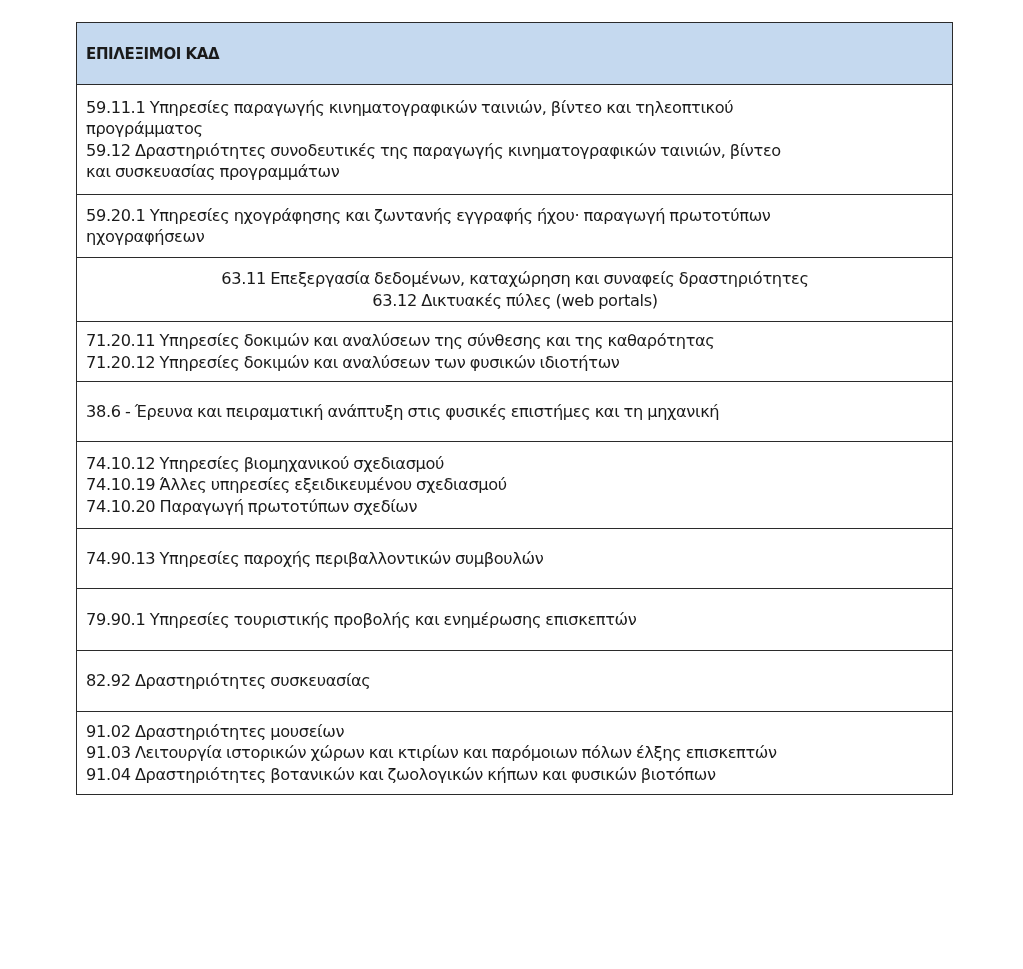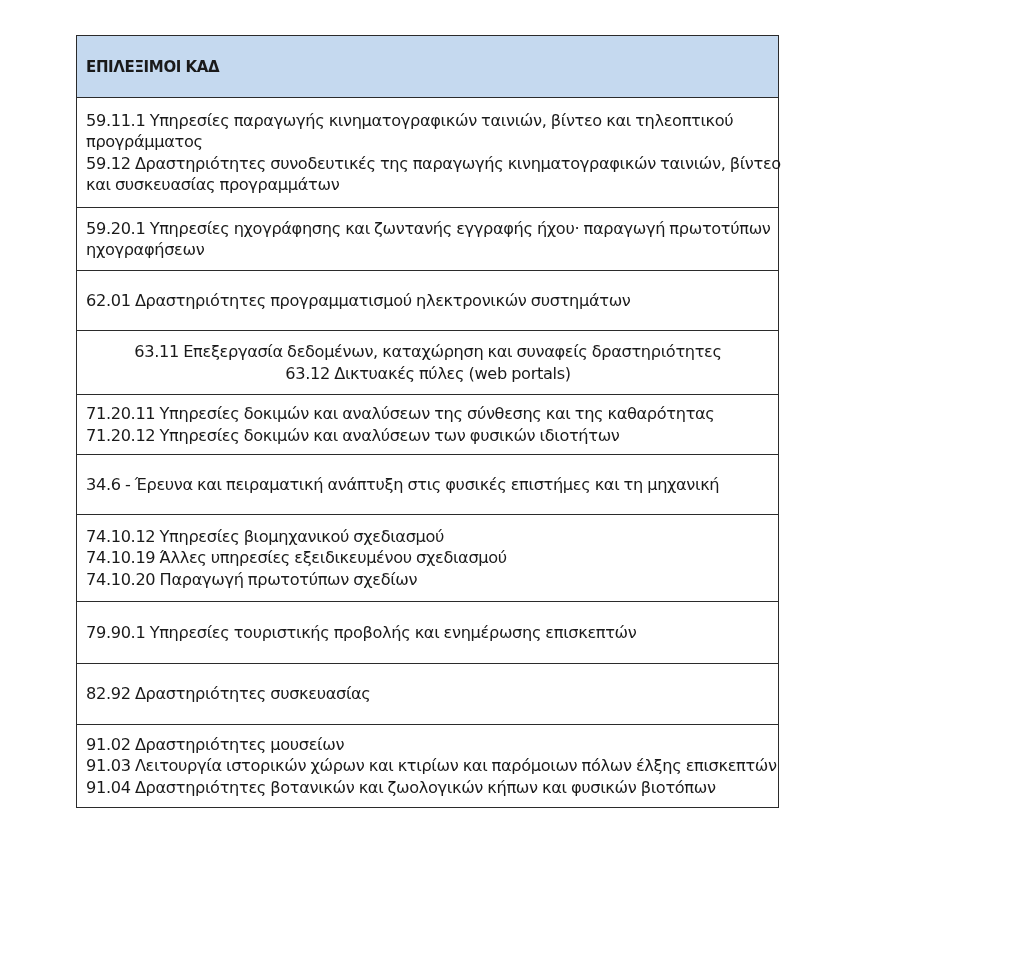--- a/index.html
+++ b/index.html
@@ -11,22 +11,22 @@
     width: 1023px;
     height: 969px;
     position: relative;
     overflow: hidden;
     font-family: "DejaVu Sans", sans-serif;
     color: #1a1a1a;
   }
   .kad-table {
     position: absolute;
     left: 76px;
-    top: 35px;
-    width: 703px;
+    top: 22px;
+    width: 877px;
     border-collapse: collapse;
     table-layout: fixed;
   }
   .kad-table td, .kad-table th {
     border: 1.5px solid #2b2b2b;
     padding: 0 8px 0 9px;
     text-align: left;
     vertical-align: middle;
     font-size: 16.2px;
     line-height: 21.5px;
@@ -75,47 +75,47 @@
         <span class="line">59.12 Δραστηριότητες συνοδευτικές της παραγωγής κινηματογραφικών ταινιών, βίντεο</span>
         <span class="line">και συσκευασίας προγραμμάτων</span>
       </td>
     </tr>
     <tr class="r1">
       <td>
         <span class="line">59.20.1 Υπηρεσίες ηχογράφησης και ζωντανής εγγραφής ήχου· παραγωγή πρωτοτύπων</span>
         <span class="line">ηχογραφήσεων</span>
       </td>
     </tr>
-    <tr class="r2">
-      <td>
-        <span class="line">62.01 Δραστηριότητες προγραμματισμού ηλεκτρονικών συστημάτων</span>
-      </td>
-    </tr>
     <tr class="r3">
       <td>
         <span class="line">63.11 Επεξεργασία δεδομένων, καταχώρηση και συναφείς δραστηριότητες</span>
         <span class="line">63.12 Δικτυακές πύλες (web portals)</span>
       </td>
     </tr>
     <tr class="r4">
       <td>
         <span class="line">71.20.11 Υπηρεσίες δοκιμών και αναλύσεων της σύνθεσης και της καθαρότητας</span>
         <span class="line">71.20.12 Υπηρεσίες δοκιμών και αναλύσεων των φυσικών ιδιοτήτων</span>
       </td>
     </tr>
     <tr class="r5">
       <td>
-        <span class="line">34.6 - Έρευνα και πειραματική ανάπτυξη στις φυσικές επιστήμες και τη μηχανική</span>
+        <span class="line">38.6 - Έρευνα και πειραματική ανάπτυξη στις φυσικές επιστήμες και τη μηχανική</span>
       </td>
     </tr>
     <tr class="r7">
       <td>
         <span class="line">74.10.12 Υπηρεσίες βιομηχανικού σχεδιασμού</span>
         <span class="line">74.10.19 Άλλες υπηρεσίες εξειδικευμένου σχεδιασμού</span>
         <span class="line">74.10.20 Παραγωγή πρωτοτύπων σχεδίων</span>
+      </td>
+    </tr>
+    <tr class="r8">
+      <td>
+        <span class="line">74.90.13 Υπηρεσίες παροχής περιβαλλοντικών συμβουλών</span>
       </td>
     </tr>
     <tr class="r9">
       <td>
         <span class="line">79.90.1 Υπηρεσίες τουριστικής προβολής και ενημέρωσης επισκεπτών</span>
       </td>
     </tr>
     <tr class="r10">
       <td>
         <span class="line">82.92 Δραστηριότητες συσκευασίας</span>

